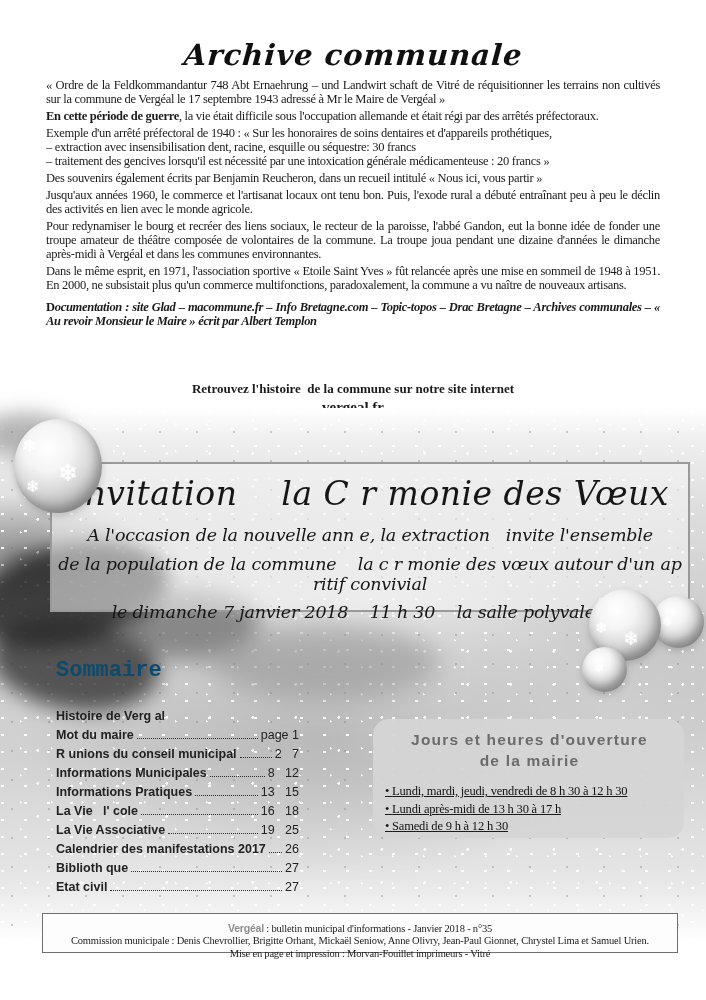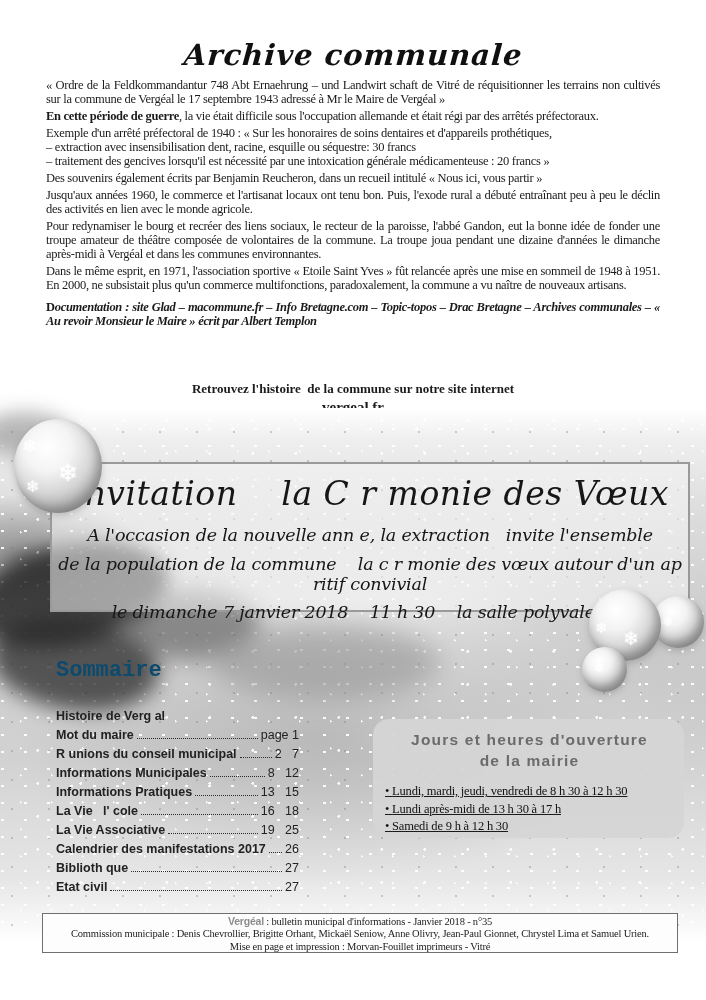--- a/index.html
+++ b/index.html
@@ -96,21 +96,21 @@
     font-family:"Liberation Sans", sans-serif; font-weight:900; font-size:15.5px;
     letter-spacing:1.2px; color:#6b6b6b; text-align:center; line-height:21px;
   }
   .hours-list { margin-top:12px;text-decoration:underline; }
   .hours-item { font-size:12.5px; letter-spacing:-0.2px; line-height:17.5px; color:#111; }
   .hours-item::before { content:"• "; }
 
   
   .footer-box {
     position:absolute; left:42px; top:913px; width:636px; height:40px; z-index:5;
-    background:#fdfdfd; border:1px solid #6f6f6f; text-align:center; padding-top:1px;
+    background:#fdfdfd; border:1px solid #6f6f6f; text-align:center; padding-top:8px;
   }
   .footer-box .fl { font-size:10.5px; line-height:12.3px; letter-spacing:-0.2px; color:#1c1c1c; }
   .footer-brand { font-family:"Liberation Sans", sans-serif; font-weight:bold; color:#8d8d8d; }
 </style>
 </head>
 <body>
 
 <div id="page">
 
   <div class="article">

